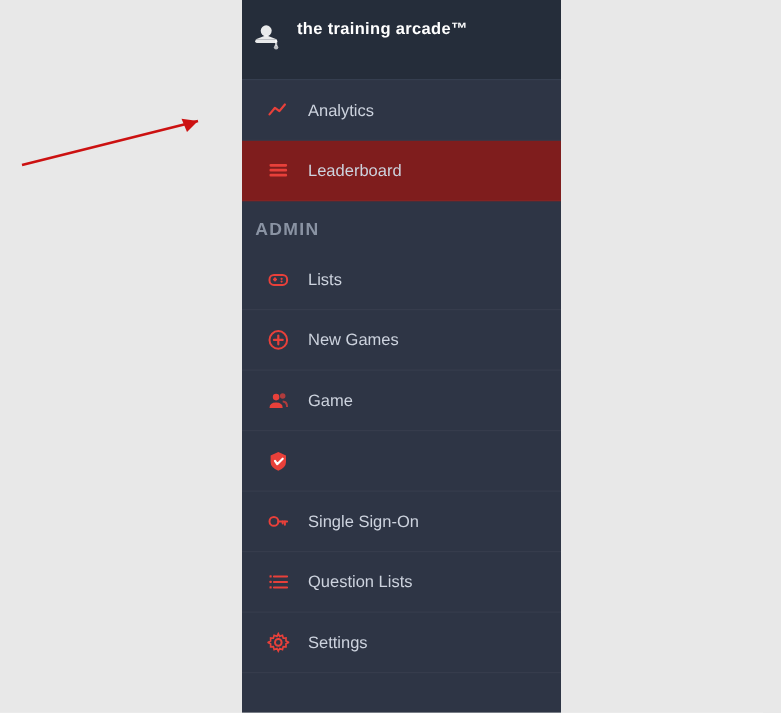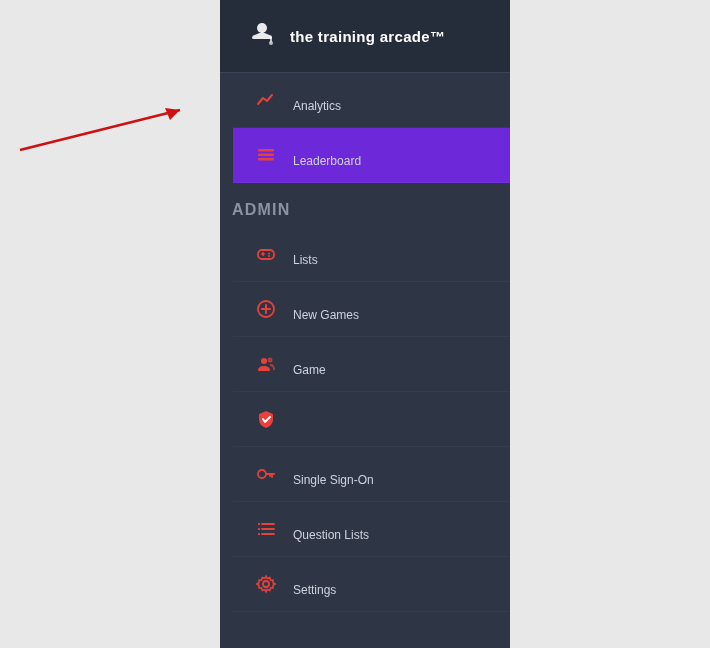--- a/index.html
+++ b/index.html
@@ -42,22 +42,22 @@
       top: 0;
       width: 290px;
       height: 648px;
       background: #2e3545;
       display: flex;
       flex-direction: column;
     }
 
     .sidebar-logo {
       display: flex;
-      align-items: center;
-      padding: 18px 24px;
+      align-items: flex-start;
+      padding: 18px 4px;
       background: #252d3a;
       border-bottom: 1px solid #3a4455;
     }
 
     .logo-icon {
       width: 36px;
       height: 36px;
       margin-right: 10px;
       flex-shrink: 0;
     }
@@ -69,33 +69,32 @@
       letter-spacing: 0.3px;
     }
 
     .sidebar-nav {
       flex: 1;
       overflow-y: auto;
     }
 
     .nav-item {
       display: flex;
-      align-items: flex-end;
+      align-items: center;
       padding: 14px 20px;
       color: #cdd3de;
-      font-size: 12px;
+      font-size: 15px;
       font-weight: 400;
       cursor: pointer;
       transition: background 0.15s;
       border-bottom: 1px solid rgba(255,255,255,0.04);
-      margin-left: 13px;
     }
 
     .nav-item.active {
-      background: #6d28d9;
+      background: #7f1d1d;
     }
 
     .nav-item .nav-icon {
       width: 26px;
       height: 26px;
       margin-right: 14px;
       flex-shrink: 0;
       display: flex;
       align-items: center;
       justify-content: center;

